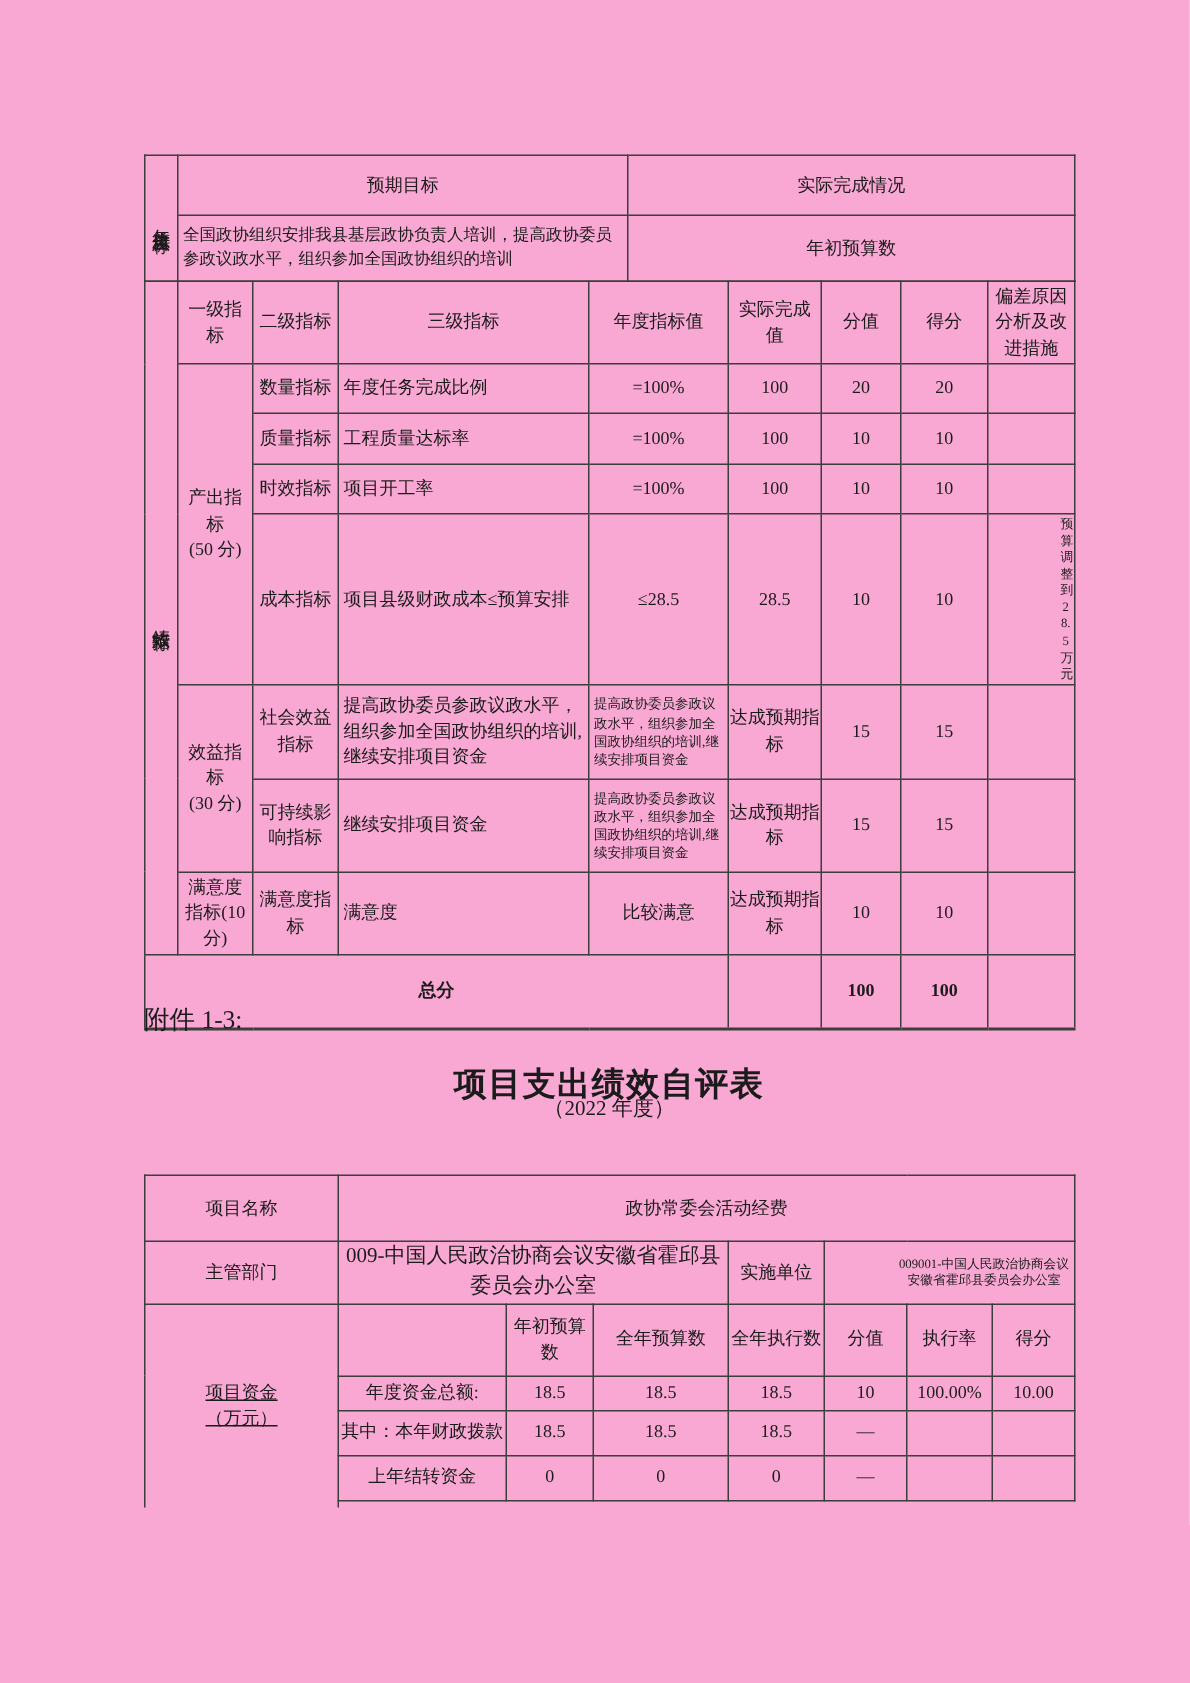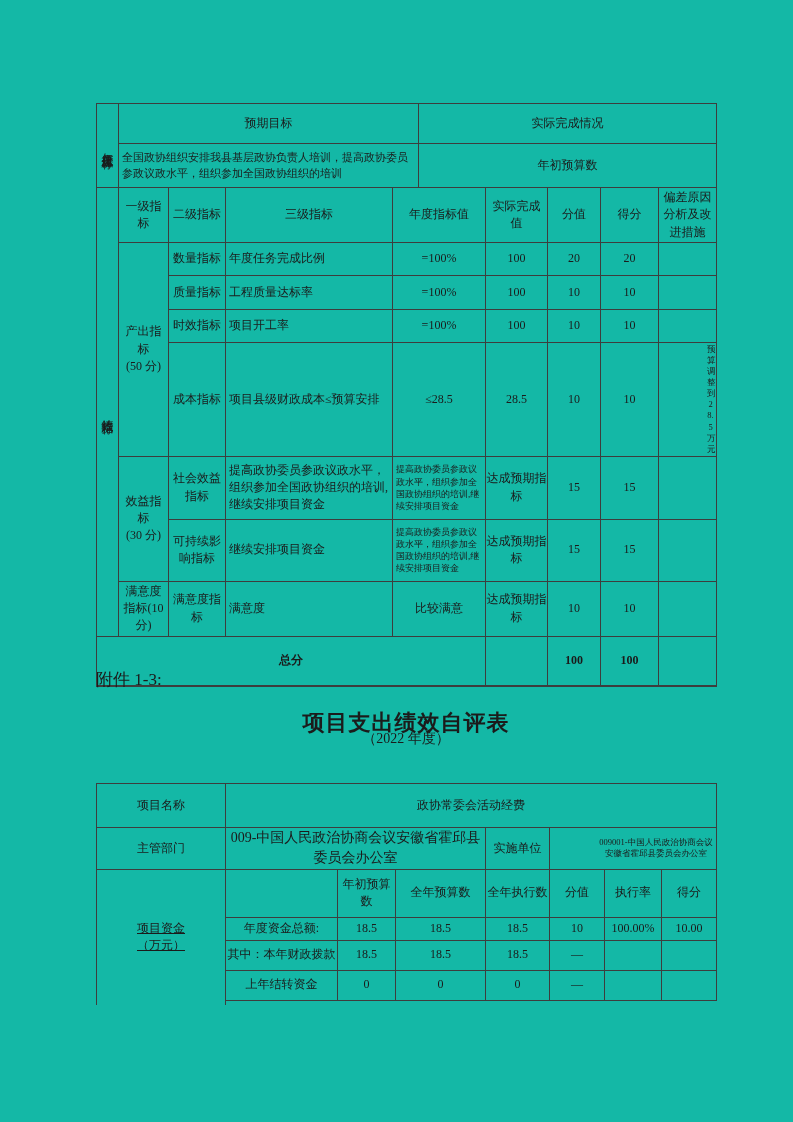--- a/index.html
+++ b/index.html
@@ -1,21 +1,21 @@
 <!DOCTYPE html>
 <html><head>
 <meta charset="utf-8">
 <style>
   html,body { margin:0; padding:0; }
   body {
     width:793px; height:1122px; background:#ffffff;
     font-family:"Liberation Serif","DejaVu Serif",serif;
     color:#1b1b1b;
   }
-  .page { position:relative; width:793px; height:1122px; background:#14b8a6; overflow:hidden; }
+  .page { position:relative; width:793px; height:1122px; background:#f9a8d4; overflow:hidden; }
 
   table { border-collapse:collapse; table-layout:fixed; width:620px; }
   td {
     border:1px solid #3d3d3d;
     font-size:12px; line-height:1.45;
     text-align:center; vertical-align:middle;
     padding:1px 2px; overflow:hidden; word-break:break-all;
   }
   .left   { text-align:left; padding-left:3px; }
   .small  { font-size:9px;  line-height:1.35; }

